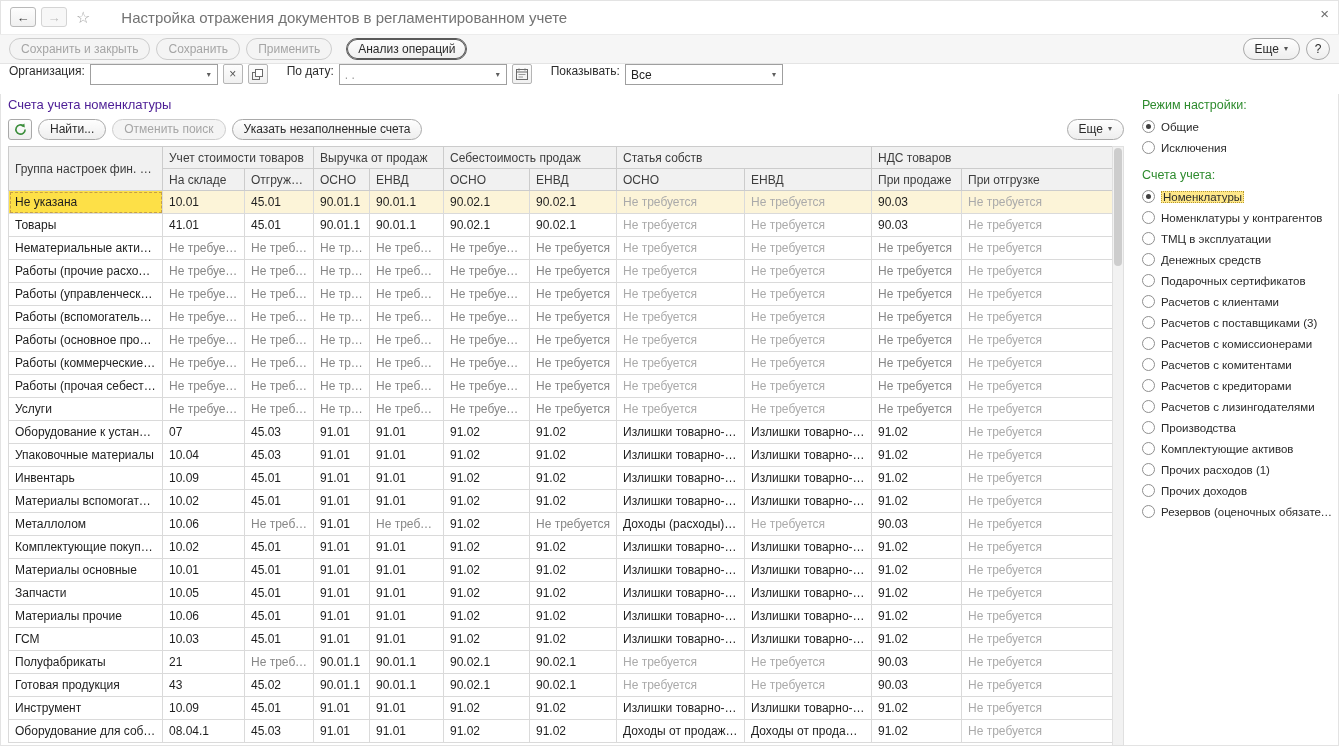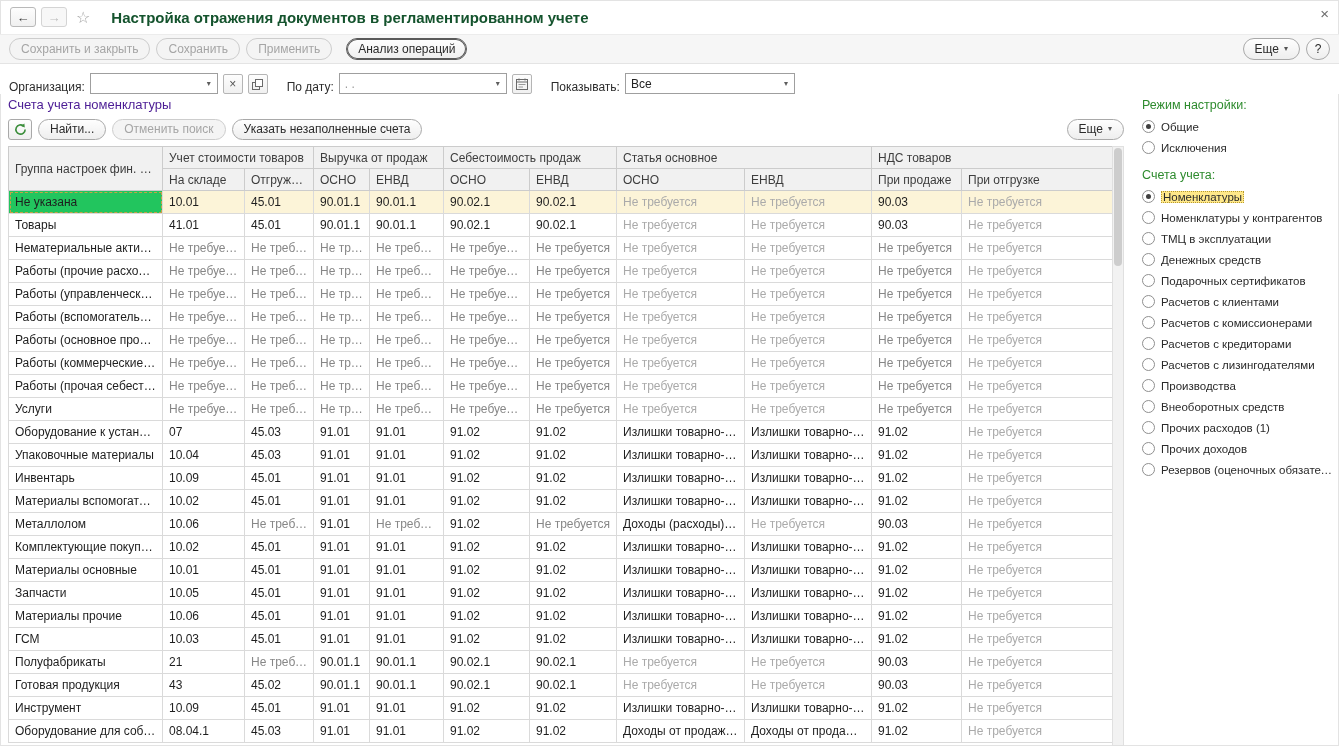--- a/index.html
+++ b/index.html
@@ -6,36 +6,36 @@
   html,body{width:1339px;height:746px;overflow:hidden}
   body{font-family:"Liberation Sans",sans-serif;font-size:12px;color:#262626;background:#fff;position:relative}
   .window{position:absolute;inset:0;background:#fff;box-shadow:inset 0 0 0 1px #e3e3e3}
 
   
   .titlebar{position:absolute;top:0;left:0;right:0;height:34px;display:flex;align-items:center;padding:0 10px;gap:5px}
   .navbtn{width:26px;height:20px;border:1px solid #b9b9b9;border-radius:3px;background:linear-gradient(#fdfdfd,#f0f0f0);
           display:flex;align-items:center;justify-content:center;font-size:13px;color:#3c3c3c;cursor:pointer}
   .navbtn.dis{color:#bdbdbd;border-color:#d4d4d4;background:#f7f7f7}
   .star{color:#a3a3a3;font-size:16px;margin:0 4px;cursor:pointer}
-  .form-title{font-size:15px;font-weight:bold;color:#14532d;margin-left:12px;white-space:nowrap}
+  .form-title{font-size:15px;font-weight:normal;color:#737373;margin-left:22px;white-space:nowrap}
   .winclose{position:absolute;top:6px;right:10px;font-size:15px;color:#6e6e6e;cursor:pointer;line-height:15px}
 
   
   .toolbar{position:absolute;top:34px;left:0;right:0;height:30px;background:#f6f6f6;border-top:1px solid #ececec;
            border-bottom:1px solid #e4e4e4;display:flex;align-items:center;gap:6px;padding:0 9px}
   .btn{display:inline-flex;align-items:center;gap:5px;height:22px;padding:0 11px;border:1px solid #a9a9a9;border-radius:11px;
        background:linear-gradient(#fefefe,#eeeeee);font-size:12px;color:#2b2b2b;cursor:pointer;white-space:nowrap}
   .btn.dis{color:#a5a5a5;border-color:#cdcdcd;background:#f4f4f4}
   .btn.default{border-color:#5a5a5a;box-shadow:inset 0 0 0 1px #5a5a5a;margin-left:8px}
   .btn .arr{font-size:8px;color:#555;line-height:8px}
   .sq{width:24px;justify-content:center;padding:0}
   .spacer{flex:1}
 
   
-  .filters{position:absolute;top:64px;left:0;right:0;height:30px;display:flex;align-items:flex-end;gap:5px;padding:0 9px;background:#fff}
+  .filters{position:absolute;top:64px;left:0;right:0;height:30px;display:flex;align-items:flex-start;gap:5px;padding:0 9px;background:#fff}
   .flabel{color:#2c2c2c;white-space:nowrap}
   .combo{display:inline-flex;align-items:center;height:21px;border:1px solid #9f9f9f;background:#fff;cursor:text}
   .combo .val{flex:1;padding:0 5px;overflow:hidden;white-space:nowrap;color:#222}
   .combo .val.muted{color:#9a9a9a}
   .combo .arrow{width:16px;text-align:center;color:#5e5e5e;font-size:8px;align-self:stretch;display:flex;align-items:center;justify-content:center;cursor:pointer}
   .mini{width:20px;height:20px;border:1px solid #b5b5b5;border-radius:2px;background:linear-gradient(#fdfdfd,#f0f0f0);
         display:inline-flex;align-items:center;justify-content:center;color:#555;font-size:12px;cursor:pointer}
 
   
   .main{position:absolute;top:96px;left:8px;width:1116px;height:650px;overflow:hidden}
@@ -48,21 +48,21 @@
   .table-wrap{position:relative;width:1116px;height:600px;overflow:hidden}
   table{border-collapse:collapse;table-layout:fixed;width:1104px}
   th,td{border:1px solid #dadada;padding:0 6px;height:23px;overflow:hidden;white-space:nowrap;text-overflow:ellipsis;
         text-align:left;font-weight:normal;font-size:12px}
   thead th{background:#f1f1f1;border-color:#cccccc;color:#3d3d3d;height:22px}
   td.t0{color:#1e1e1e}
   td.t1{color:#878787}
   td.t2{color:#aaaaaa}
   td.name-cell{color:#1e1e1e}
   tr.sel td{background:#fcf4d8}
-  tr.sel td.name-cell{background:#22c55e;outline:1px dashed #c7a045;outline-offset:-2px}
+  tr.sel td.name-cell{background:#fde047;outline:1px dashed #c7a045;outline-offset:-2px}
 
   .vscroll{position:absolute;top:0;left:1104px;width:12px;height:100%;background:#f2f2f2;border:1px solid #e0e0e0}
   .vscroll .thumb{position:absolute;top:1px;left:1px;width:8px;height:118px;background:#cdcdcd;border-radius:4px;cursor:pointer}
 
   
   .right-panel{position:absolute;top:98px;left:1142px;width:194px}
   .rp-title{color:#2e8b2e;font-size:12.5px;margin-bottom:4px}
   .rp-title2{margin-top:10px}
   .radio-item{display:flex;align-items:center;gap:6px;height:21px;cursor:pointer;white-space:nowrap}
   .radio{width:13px;height:13px;border:1px solid #8f8f8f;border-radius:50%;background:#fff;position:relative;flex:none}
@@ -134,21 +134,21 @@
       <svg width="12" height="12" viewBox="0 0 12 12">
         <rect x="0.5" y="1.5" width="11" height="10" fill="none" stroke="#6a6a6a"></rect>
         <line x1="0.5" y1="4" x2="11.5" y2="4" stroke="#6a6a6a"></line>
         <line x1="3" y1="0.5" x2="3" y2="2.5" stroke="#6a6a6a"></line>
         <line x1="9" y1="0.5" x2="9" y2="2.5" stroke="#6a6a6a"></line>
         <line x1="2.5" y1="6.5" x2="9.5" y2="6.5" stroke="#9a9a9a"></line>
         <line x1="2.5" y1="9" x2="7" y2="9" stroke="#9a9a9a"></line>
       </svg>
     </div>
     <span class="flabel" style="margin-left:14px">Показывать:</span>
-    <div class="combo" style="width:170px">
+    <div class="combo" style="width:158px">
       <span class="val">Все</span>
       <span class="arrow">▾</span>
     </div>
   </div>
 
   <div class="main">
     <div class="section-title">Счета учета номенклатуры</div>
 
     <div class="table-toolbar">
       <div class="iconbtn">
@@ -187,21 +187,21 @@
             <col style="width: 127px;">
             <col style="width: 90px;">
             <col style="width: 151px;">
           </colgroup>
         <thead>
             <tr>
               <th rowspan="2">Группа настроек фин. учета</th>
               <th colspan="2">Учет стоимости товаров</th>
               <th colspan="2">Выручка от продаж</th>
               <th colspan="2">Себестоимость продаж</th>
-              <th colspan="2">Статья основное</th>
+              <th colspan="2">Статья собств</th>
               <th colspan="2">НДС товаров</th>
             </tr>
             <tr>
               <th>На складе</th>
               <th>Отгруженных</th>
               <th>ОСНО</th>
               <th>ЕНВД</th>
               <th>ОСНО</th>
               <th>ЕНВД</th>
               <th>ОСНО</th>
@@ -564,37 +564,45 @@
         <div class="radio-item">
           <span class="radio"></span>
           <span class="radio-label">Подарочных сертификатов</span>
         </div>
         <div class="radio-item">
           <span class="radio"></span>
           <span class="radio-label">Расчетов с клиентами</span>
         </div>
         <div class="radio-item">
           <span class="radio"></span>
+          <span class="radio-label">Расчетов с поставщиками (3)</span>
+        </div>
+        <div class="radio-item">
+          <span class="radio"></span>
           <span class="radio-label">Расчетов с комиссионерами</span>
         </div>
         <div class="radio-item">
           <span class="radio"></span>
+          <span class="radio-label">Расчетов с комитентами</span>
+        </div>
+        <div class="radio-item">
+          <span class="radio"></span>
           <span class="radio-label">Расчетов с кредиторами</span>
         </div>
         <div class="radio-item">
           <span class="radio"></span>
           <span class="radio-label">Расчетов с лизингодателями</span>
         </div>
         <div class="radio-item">
           <span class="radio"></span>
           <span class="radio-label">Производства</span>
         </div>
         <div class="radio-item">
           <span class="radio"></span>
-          <span class="radio-label">Внеоборотных средств</span>
+          <span class="radio-label">Комплектующие активов</span>
         </div>
         <div class="radio-item">
           <span class="radio"></span>
           <span class="radio-label">Прочих расходов (1)</span>
         </div>
         <div class="radio-item">
           <span class="radio"></span>
           <span class="radio-label">Прочих доходов</span>
         </div>
         <div class="radio-item">

